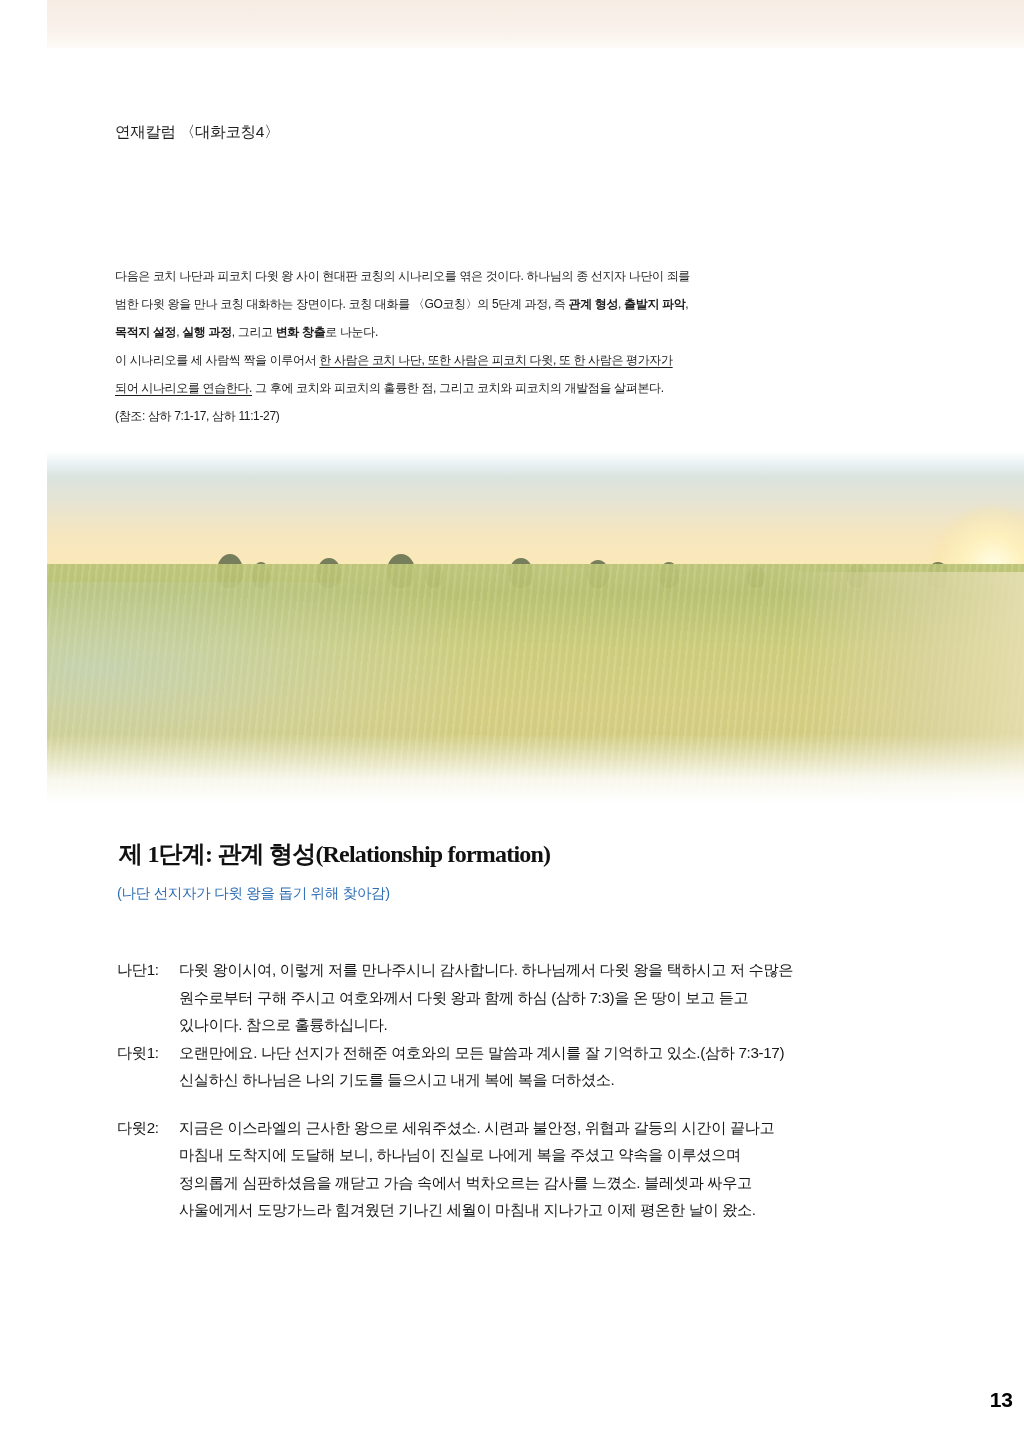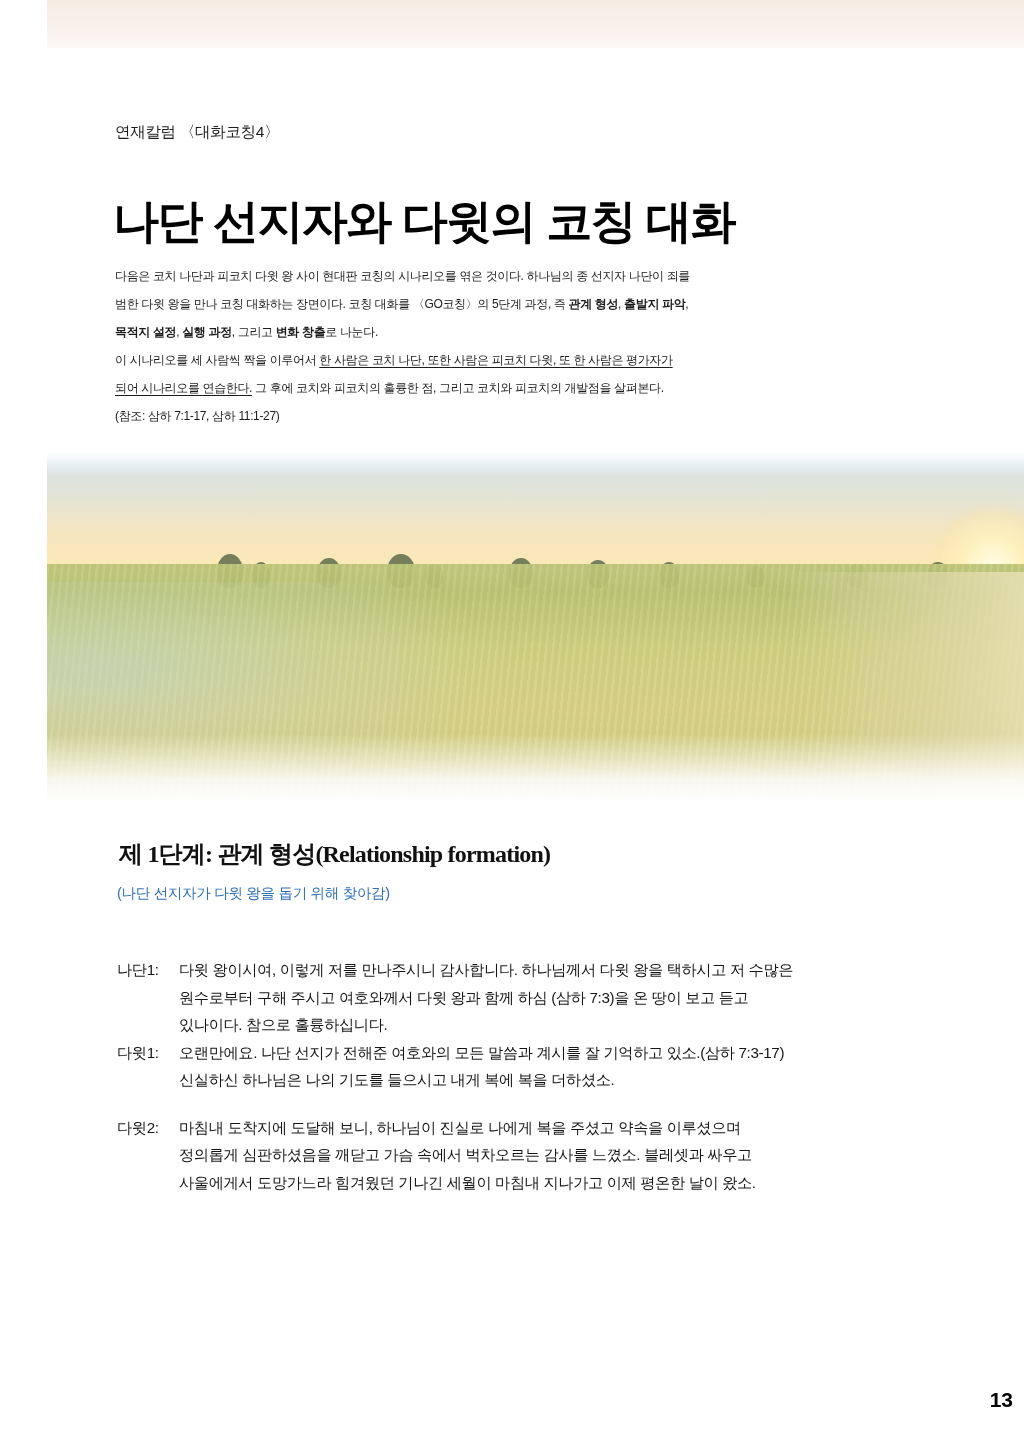--- a/index.html
+++ b/index.html
@@ -179,21 +179,20 @@
 </style>
 </head>
 <body>
 
 <div class="page">
 
   <div class="top-band"></div>
 
   <div class="kicker">연재칼럼 〈대화코칭4〉</div>
 
-  <h1 class="headline">나단 선지자와 다윗의 코칭 대화</h1>
 
   <div class="intro">
     <p><span>다음은 코치 나단과 피코치 다윗 왕 사이 현대판 코칭의 시나리오를 엮은 것이다. 하나님의 종 선지자 나단이 죄를</span></p>
     <p><span>범한 다윗 왕을 만나 코칭 대화하는 장면이다. 코칭 대화를 〈GO코칭〉의 5단계 과정, 즉 </span><b>관계 형성</b><span>, </span><b>출발지 파악</b><span>, </span></p>
     <p><b>목적지 설정</b><span>, </span><b>실행 과정</b><span>, 그리고 </span><b>변화 창출</b><span>로 나눈다.</span></p>
     <p><span>이 시나리오를 세 사람씩 짝을 이루어서 </span><span class="u">한 사람은 코치 나단, 또한 사람은 피코치 다윗, 또 한 사람은 평가자가</span></p>
     <p><span class="u">되어 시나리오를 연습한다.</span><span> 그 후에 코치와 피코치의 훌륭한 점, 그리고 코치와 피코치의 개발점을 살펴본다.</span></p>
     <p>(참조: 삼하 7:1-17, 삼하 11:1-27)</p>
   </div>
 
@@ -238,20 +237,21 @@
       <div class="spk">다윗1:</div>
       <div class="txt">
         <div>오랜만에요. 나단 선지가 전해준 여호와의 모든 말씀과 계시를 잘 기억하고 있소.(삼하 7:3-17)</div>
         <div>신실하신 하나님은 나의 기도를 들으시고 내게 복에 복을 더하셨소.</div>
       </div>
     </div>
     <div class="gap"></div>
     <div class="turn">
       <div class="spk">다윗2:</div>
       <div class="txt">
+        <div>지금은 이스라엘의 근사한 왕으로 세워주셨소. 시련과 불안정, 위협과 갈등의 시간이 끝나고</div>
         <div>마침내 도착지에 도달해 보니, 하나님이 진실로 나에게 복을 주셨고 약속을 이루셨으며</div>
         <div>정의롭게 심판하셨음을 깨닫고 가슴 속에서 벅차오르는 감사를 느꼈소. 블레셋과 싸우고</div>
         <div>사울에게서 도망가느라 힘겨웠던 기나긴 세월이 마침내 지나가고 이제 평온한 날이 왔소.</div>
       </div>
     </div>
   </div>
 
   <div class="page-number">13</div>
 
 </div>

